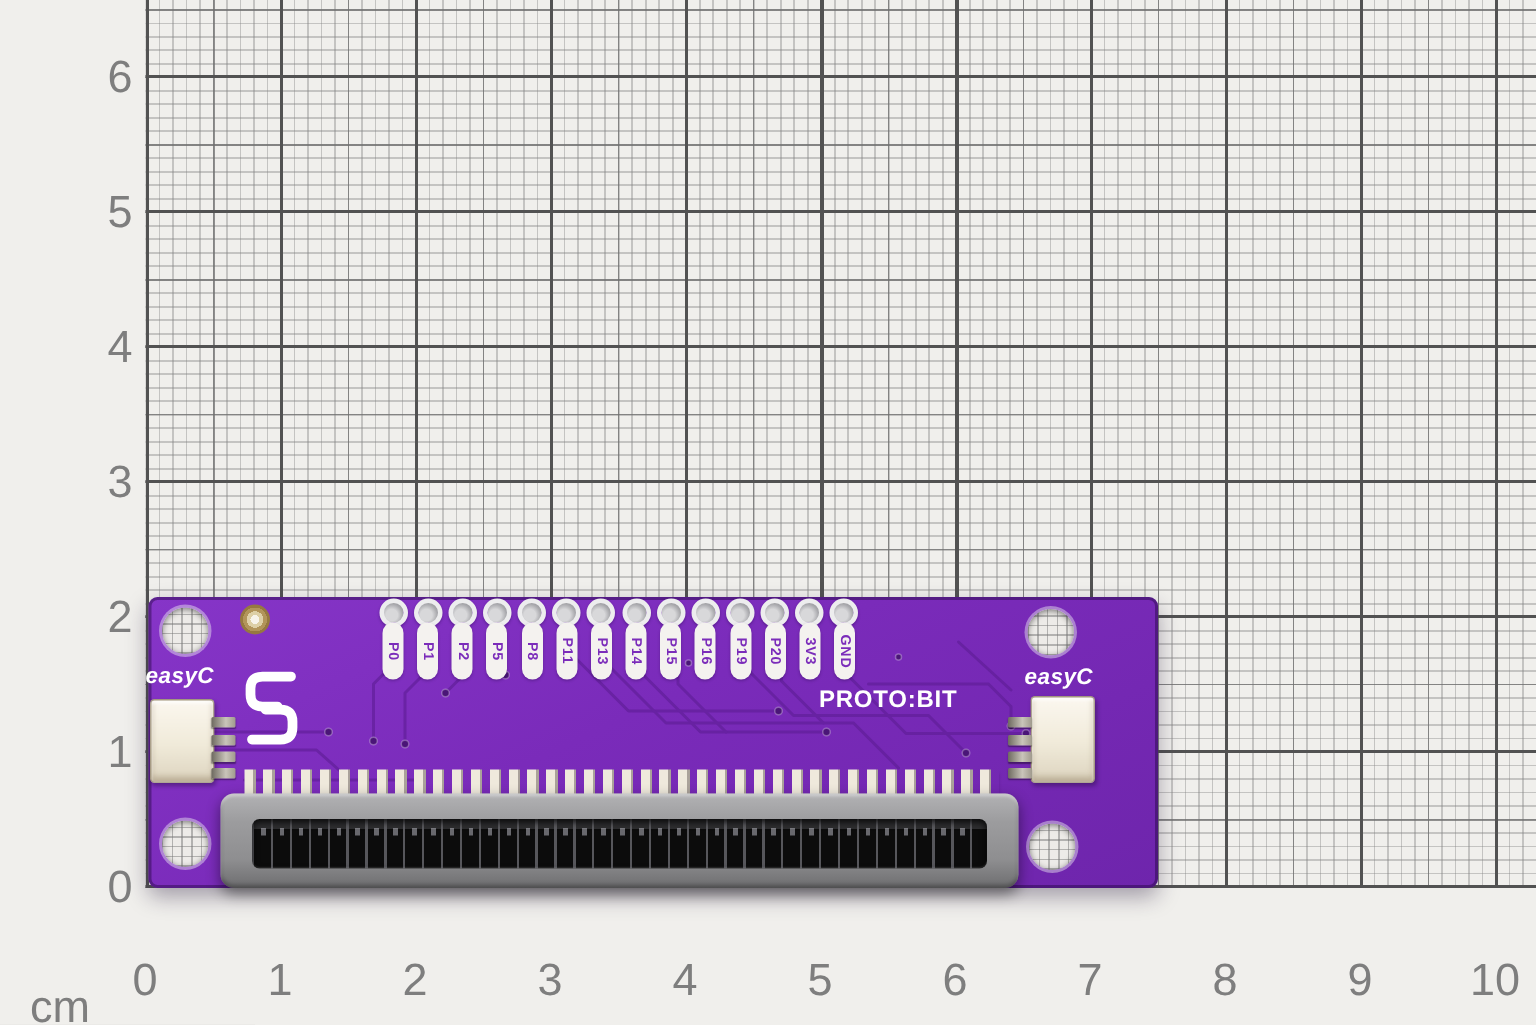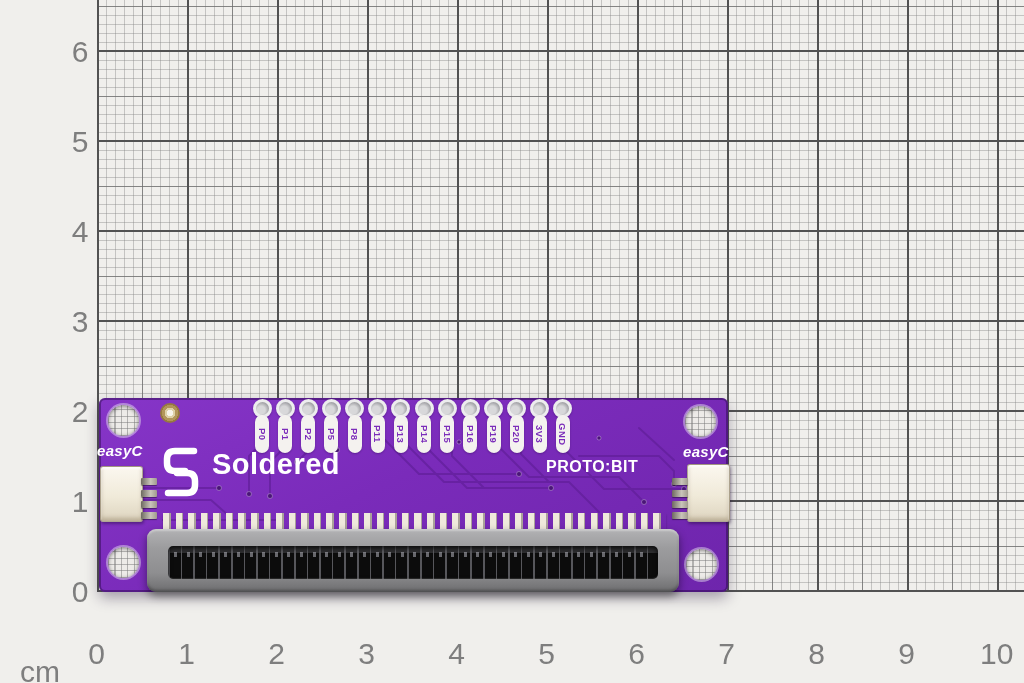--- a/index.html
+++ b/index.html
@@ -19,21 +19,21 @@
 
   
   .rb-num,.rl-num,.unit{position:absolute;color:#7e7e7e;font-size:30px;line-height:34px;}
   .rb-num{top:637px;width:60px;text-align:center;}
   .unit{left:20px;top:655px;}
   .rl-num{left:58px;width:44px;text-align:center;}
 
   
   .board{position:absolute;left:99px;top:398px;width:629px;height:194px;border-radius:6px;
     background:linear-gradient(155deg,#8635c8 0%,#7a2bba 45%,#6e25ac 100%);
-    box-shadow:0 6px 14px rgba(40,25,60,.38), inset 0 0 0 2px rgba(22,0,44,.38);}
+    box-shadow:0 6px 14px rgba(40,25,60,.38), inset 0 0 0 2px rgba(22,0,44,.38);padding-left:44px;}
   .traces{position:absolute;left:0;top:0;}
 
   .hole{position:absolute;width:31px;height:31px;border-radius:50%;background-color:#edebe8;
     background-image:
       repeating-linear-gradient(90deg,rgba(120,120,120,.5) 0 1px,transparent 1px 6.5px),
       repeating-linear-gradient(0deg,rgba(120,120,120,.5) 0 1px,transparent 1px 6.5px);
     box-shadow:inset 0 1px 4px rgba(0,0,0,.5),0 0 0 2px rgba(238,238,242,.45);}
   .hole.tl{left:9px;top:7px;} .hole.bl{left:9px;top:149px;}
   .hole.tr{left:586px;top:8px;} .hole.br{left:587px;top:151px;}
 
@@ -191,21 +191,20 @@
 
     <div class="easyc left">easyC</div>
     <div class="easyc right">easyC</div>
 
     <svg class="logo" width="44" height="58" viewBox="0 0 44 58">
       <g fill="none" stroke="#ffffff" stroke-width="6.5" stroke-linecap="round">
         <path d="M35 8 H16 Q8 8 8 16 V20 Q8 28 16 28 H26"></path>
         <path d="M9 50 H28 Q36 50 36 42 V38 Q36 30 28 30 H18"></path>
       </g>
     </svg>
-    <div class="brand">Soldered</div>
     <div class="proto">PROTO:BIT</div>
 
     <div class="conn left"></div>
     <div class="conn-pin" style="left:42px;top:80px"></div>
     <div class="conn-pin" style="left:42px;top:92px"></div>
     <div class="conn-pin" style="left:42px;top:103px"></div>
     <div class="conn-pin" style="left:42px;top:114px"></div>
 
     <div class="conn right"></div>
     <div class="conn-pin" style="left:573px;top:80px"></div>

